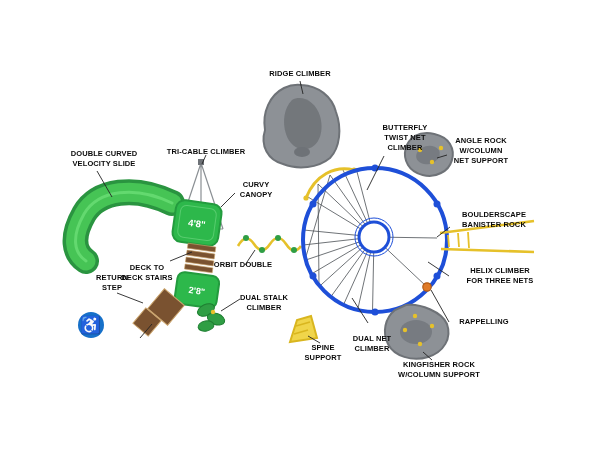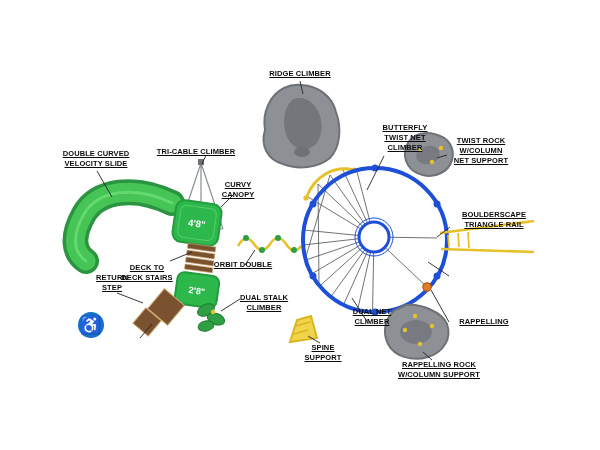--- a/index.html
+++ b/index.html
@@ -1,20 +1,20 @@
 <!DOCTYPE html>
 <html><head>
 <meta charset="utf-8">
 <style>
   html,body{margin:0;padding:0;background:#fff;}
   .canvas{position:relative;width:600px;height:450px;background:#ffffff;overflow:hidden;
           font-family:"Liberation Sans",sans-serif;}
   .shapes{position:absolute;left:0;top:0;}
   .label{position:absolute;font-size:7.5px;font-weight:700;color:#0a0a0a;
-         text-align:center;line-height:1.35;white-space:pre-line;letter-spacing:.1px;text-decoration:underline;}
+         text-align:center;line-height:1.35;white-space:pre-line;letter-spacing:.1px;}
   .access-badge{position:absolute;left:78px;top:312px;width:26px;height:26px;border-radius:50%;
         background:#1670c9;color:#fff;display:flex;align-items:center;justify-content:center;
         font-size:17px;line-height:1;}
 </style>
 </head>
 <body>
 
 <div class="canvas">
 
 <svg class="shapes" width="600" height="450" viewBox="0 0 600 450">
@@ -148,45 +148,47 @@
     <path d="M117,293 L143,303"></path>
     <path d="M240,299 L221,311"></path>
     <path d="M140,338 L152,324"></path>
     <path d="M320,343 L308,336"></path>
     <path d="M368,323 L352,298"></path>
     <path d="M432,360 L423,352"></path>
   </g>
 </svg>
 
 <div class="label" style="left:252px;top:69px;width:96px">RIDGE CLIMBER</div>
-<div class="label" style="left:46px;top:149px;width:100px">DOUBLE CURVED
+<div class="label" style="left:54px;top:149px;width:100px">DOUBLE CURVED
 VELOCITY SLIDE</div>
-<div class="label" style="left:146px;top:147px;width:100px">TRI-CABLE CLIMBER</div>
-<div class="label" style="left:212px;top:180px;width:52px">CURVY
+<div class="label" style="left:156px;top:147px;width:100px">TRI-CABLE CLIMBER</div>
+<div class="label" style="left:230px;top:180px;width:52px">CURVY
 CANOPY</div>
 <div class="label" style="left:369px;top:123px;width:72px">BUTTERFLY
 TWIST NET
 CLIMBER</div>
-<div class="label" style="left:444px;top:136px;width:74px">TWIST ROCK
+<div class="label" style="left:444px;top:136px;width:74px">ANGLE ROCK
 W/COLUMN
 NET SUPPORT</div>
 <div class="label" style="left:446px;top:210px;width:96px">BOULDERSCAPE
-TRIANGLE RAIL</div>
+BANISTER ROCK</div>
+<div class="label" style="left:448px;top:266px;width:104px">HELIX CLIMBER
+FOR THREE NETS</div>
 <div class="label" style="left:446px;top:317px;width:76px">RAPPELLING</div>
 <div class="label" style="left:112px;top:263px;width:70px">DECK TO
 DECK STAIRS</div>
 <div class="label" style="left:196px;top:260px;width:94px">ORBIT DOUBLE</div>
 <div class="label" style="left:86px;top:273px;width:52px">RETURN
 STEP</div>
 <div class="label" style="left:226px;top:293px;width:76px">DUAL STALK
 CLIMBER</div>
 <div class="label" style="left:296px;top:343px;width:54px">SPINE
 SUPPORT</div>
-<div class="label" style="left:340px;top:307px;width:64px">DUAL NET
+<div class="label" style="left:340px;top:334px;width:64px">DUAL NET
 CLIMBER</div>
-<div class="label" style="left:378px;top:360px;width:122px">RAPPELLING ROCK
+<div class="label" style="left:378px;top:360px;width:122px">KINGFISHER ROCK
 W/COLUMN SUPPORT</div>
 
 <div class="access-badge">
   <span>♿</span>
 </div>
 
 </div>
 
 </body></html>

